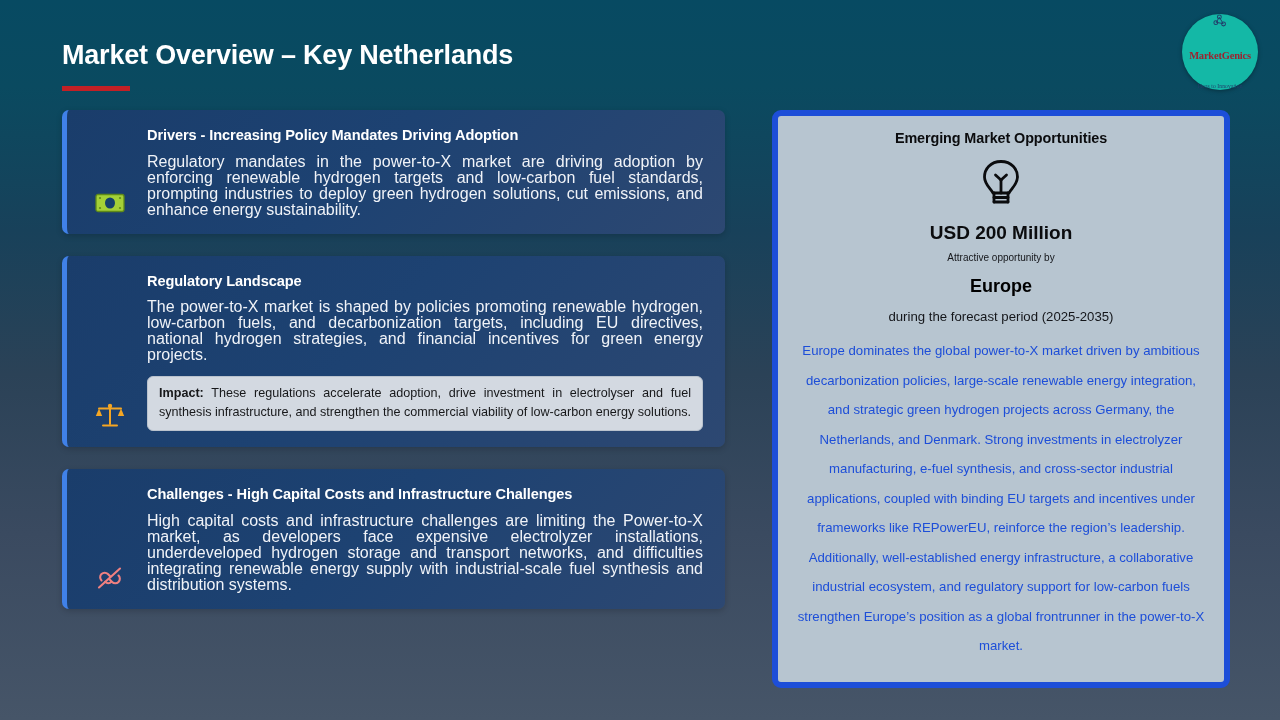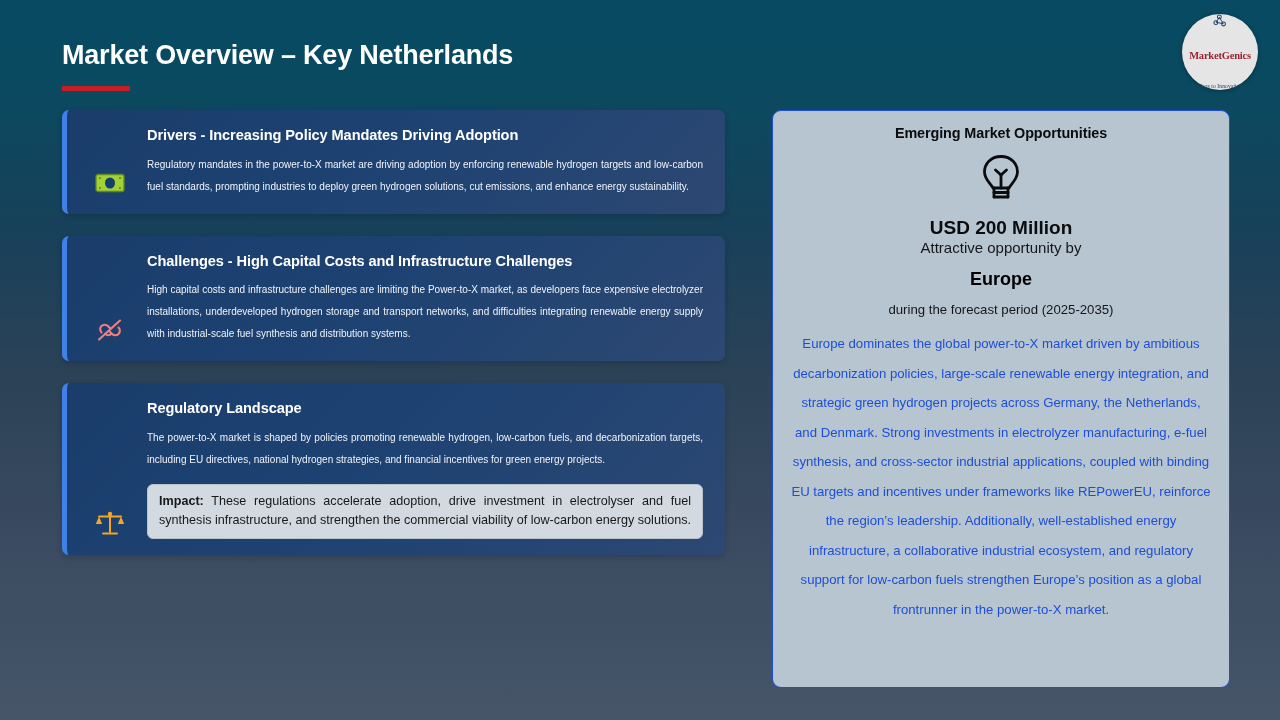--- a/index.html
+++ b/index.html
@@ -51,21 +51,21 @@
   }
 
   
   .logo {
     position: absolute;
     right: 22px;
     top: 14px;
     width: 76px;
     height: 76px;
     border-radius: 50%;
-    background: #e5e5e5;
+    background: #14b8a6;
     display: flex;
     flex-direction: column;
     align-items: center;
     justify-content: center;
     box-shadow: 0 1px 4px rgba(0,0,0,.35);
     gap: 21px;
   }
   .logo-mark { width: 26px; height: 24px; margin-bottom: 1px; }
   .logo-name {
     font-family: "Liberation Serif", serif;
@@ -117,22 +117,22 @@
   .card-body { flex: 1 1 auto; min-width: 0; }
   .card-title {
     font-size: 14.6px;
     font-weight: bold;
     color: #ffffff;
     line-height: 1.2;
     margin-bottom: 9px;
     letter-spacing: -0.1px;
   }
   .card-text {
-    font-size: 10px;
-    line-height: 22px;
+    font-size: 16px;
+    line-height: 16px;
     color: #f0f3f8;
     text-align: justify;
     text-justify: inter-word;
   }
   .callout {
     margin-top: 13px;
     background: #d3d9e1;
     border: 1px solid #b9c2cd;
     border-radius: 6px;
     padding: 7px 11px 8px 11px;
@@ -145,21 +145,21 @@
   .callout b { font-weight: bold; }
 
   
   .right-panel {
     position: absolute;
     left: 772px;
     top: 110px;
     width: 458px;
     height: 578px;
     background: #b7c5d0;
-    border: 1px solid #1d4ed8;
+    border: 6px solid #1d4ed8;
     border-radius: 9px;
     padding: 14px 18px 12px 18px;
     color: #101114;
     text-align: center;
     overflow: hidden;
   }
   .panel-title {
     font-size: 14.4px;
     font-weight: bold;
     color: #0b0c0e;
@@ -170,24 +170,24 @@
     display: flex;
     justify-content: center;
     align-items: center;
     height: 56px;
     margin-bottom: 9px;
   }
   .panel-value {
     font-size: 19px;
     font-weight: bold;
     color: #0b0c0e;
-    margin-bottom: 0;
+    margin-bottom: 8px;
   }
   .panel-sub {
-    font-size: 15px;
+    font-size: 10px;
     color: #14161a;
     margin-bottom: 13px;
   }
   .panel-region {
     font-size: 18px;
     font-weight: bold;
     color: #000000;
     margin-bottom: 12px;
   }
   .panel-period {
@@ -233,39 +233,20 @@
           <ellipse cx="15" cy="11" rx="5" ry="5.6" fill="#15406b"></ellipse>
           <circle cx="5" cy="6" r="1.1" fill="#5f8a18"></circle>
           <circle cx="25" cy="6" r="1.1" fill="#5f8a18"></circle>
           <circle cx="5" cy="16" r="1.1" fill="#5f8a18"></circle>
           <circle cx="25" cy="16" r="1.1" fill="#5f8a18"></circle>
         </svg>
       </div>
       <div class="card-body">
         <div class="card-title">Drivers - Increasing Policy Mandates Driving Adoption</div>
         <div class="card-text">Regulatory mandates in the power-to-X market are driving adoption by enforcing renewable hydrogen targets and low-carbon fuel standards, prompting industries to deploy green hydrogen solutions, cut emissions, and enhance energy sustainability.</div>
-      </div>
-    </div>
-  </div>
-
-  <div class="card">
-    <div class="card-head">
-      <div class="card-icon">
-        <svg width="30" height="30" viewBox="0 0 30 30">
-          <g fill="none" stroke="#f08080" stroke-width="2.1" stroke-linecap="round">
-            <path d="M6.5 17.5 a4.5 4.5 0 0 1 0 -6.4 a4.5 4.5 0 0 1 6.4 0 l2.2 2.2"></path>
-            <path d="M23.5 12.5 a4.5 4.5 0 0 1 0 6.4 a4.5 4.5 0 0 1 -6.4 0 l-2.2 -2.2"></path>
-            <path d="M10.2 18.8 a4.4 4.4 0 0 0 6.2 0"></path>
-            <line x1="4" y1="24.5" x2="25" y2="5.5"></line>
-          </g>
-        </svg>
-      </div>
-      <div class="card-body">
-        <div class="card-title">Challenges - High Capital Costs and Infrastructure Challenges</div>
-        <div class="card-text">High capital costs and infrastructure challenges are limiting the Power-to-X market, as developers face expensive electrolyzer installations, underdeveloped hydrogen storage and transport networks, and difficulties integrating renewable energy supply with industrial-scale fuel synthesis and distribution systems.</div>
       </div>
     </div>
   </div>
 
   <div class="card">
     <div class="card-head">
       <div class="card-icon">
         <svg width="30" height="28" viewBox="0 0 30 28">
           <g stroke="#f5a623" stroke-width="2" fill="none" stroke-linecap="round">
             <line x1="15" y1="3.5" x2="15" y2="22"></line>
@@ -278,20 +259,39 @@
         </svg>
       </div>
       <div class="card-body">
         <div class="card-title">Regulatory Landscape</div>
         <div class="card-text">The power-to-X market is shaped by policies promoting renewable hydrogen, low-carbon fuels, and decarbonization targets, including EU directives, national hydrogen strategies, and financial incentives for green energy projects.</div>
         <div class="callout"><b>Impact:</b><span> These regulations accelerate adoption, drive investment in electrolyser and fuel synthesis infrastructure, and strengthen the commercial viability of low-carbon energy solutions.</span></div>
       </div>
     </div>
   </div>
 
+  <div class="card">
+    <div class="card-head">
+      <div class="card-icon">
+        <svg width="30" height="30" viewBox="0 0 30 30">
+          <g fill="none" stroke="#f08080" stroke-width="2.1" stroke-linecap="round">
+            <path d="M6.5 17.5 a4.5 4.5 0 0 1 0 -6.4 a4.5 4.5 0 0 1 6.4 0 l2.2 2.2"></path>
+            <path d="M23.5 12.5 a4.5 4.5 0 0 1 0 6.4 a4.5 4.5 0 0 1 -6.4 0 l-2.2 -2.2"></path>
+            <path d="M10.2 18.8 a4.4 4.4 0 0 0 6.2 0"></path>
+            <line x1="4" y1="24.5" x2="25" y2="5.5"></line>
+          </g>
+        </svg>
+      </div>
+      <div class="card-body">
+        <div class="card-title">Challenges - High Capital Costs and Infrastructure Challenges</div>
+        <div class="card-text">High capital costs and infrastructure challenges are limiting the Power-to-X market, as developers face expensive electrolyzer installations, underdeveloped hydrogen storage and transport networks, and difficulties integrating renewable energy supply with industrial-scale fuel synthesis and distribution systems.</div>
+      </div>
+    </div>
+  </div>
+
 </div>
 
 <div class="right-panel">
   <div class="panel-title">Emerging Market Opportunities</div>
 
   <div class="bulb-wrap">
     <svg width="50" height="54" viewBox="0 0 50 54">
       <g fill="none" stroke="#0b0c0e" stroke-width="2.8" stroke-linecap="round" stroke-linejoin="round">
         <path d="M25 3.5 C14.5 3.5 8.5 11 8.5 19 C8.5 26 14 30 17 35 L33 35 C36 30 41.5 26 41.5 19 C41.5 11 35.5 3.5 25 3.5 Z"></path>
         <line x1="18" y1="35" x2="18" y2="44"></line>

